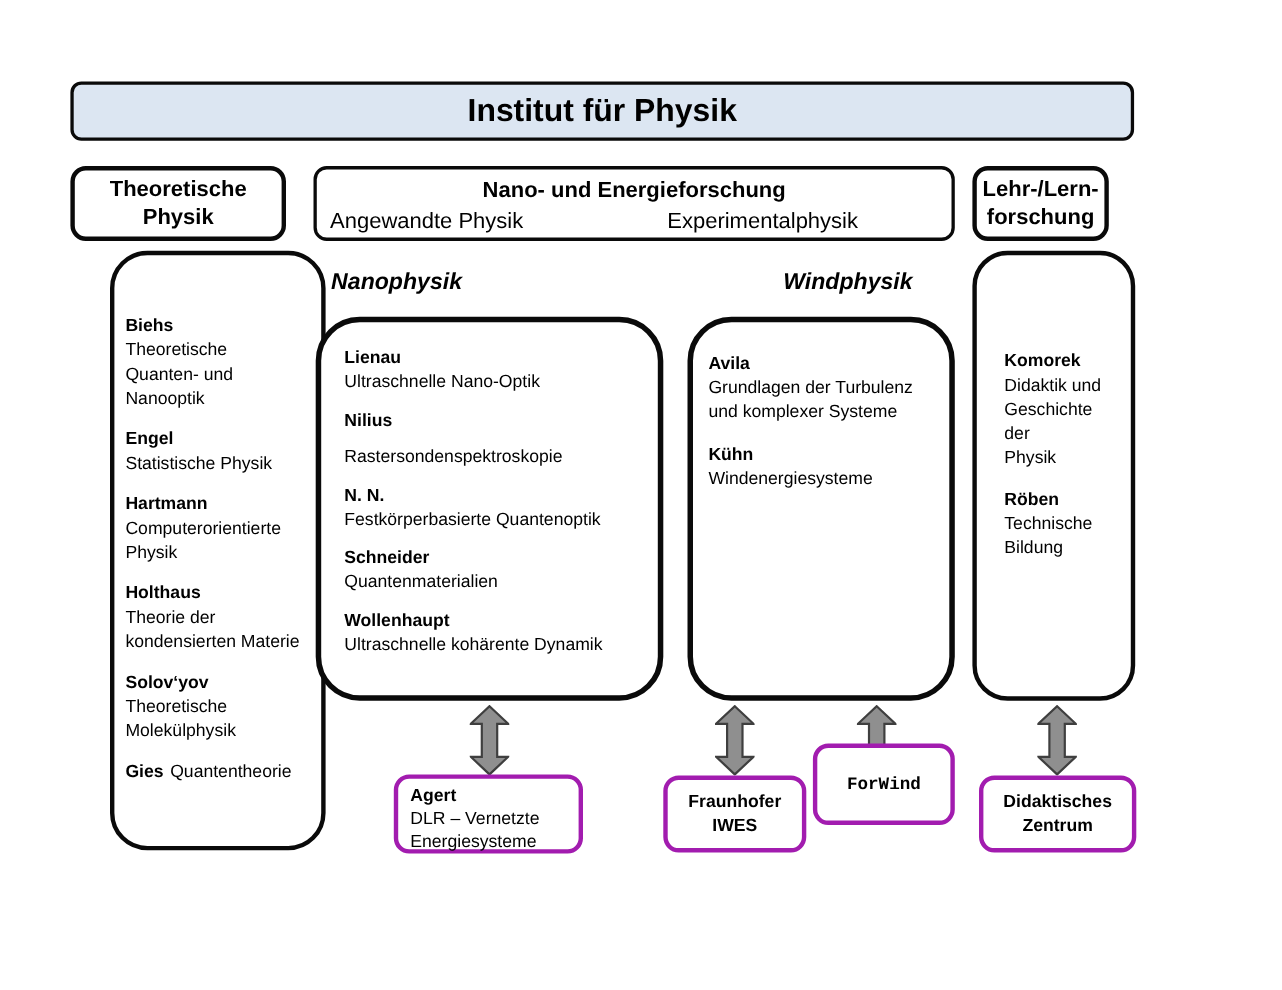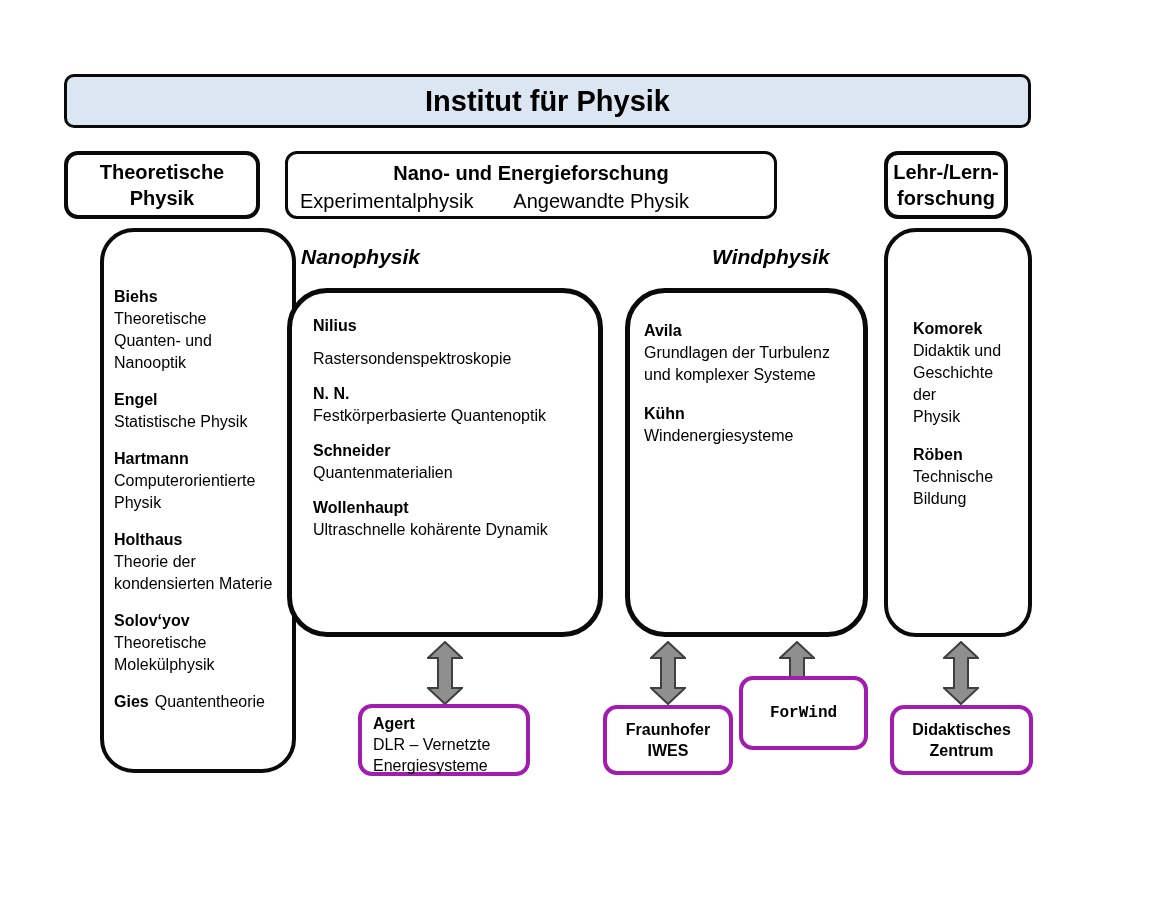--- a/index.html
+++ b/index.html
@@ -27,21 +27,21 @@
   .hdr {
     border: 4px solid #0a0a0a; border-radius: 14px;
     background: #fff;
     display: flex; align-items: center; justify-content: center;
     text-align: center;
     font-size: 20px; font-weight: bold; line-height: 26px;
   }
   .hdr-theo { left: 64px; top: 151px; width: 196px; height: 68px; }
   .hdr-lehr { left: 884px; top: 151px; width: 124px; height: 68px; }
   .hdr-nano {
-    left: 285px; top: 151px; width: 492px; height: 68px;
+    left: 285px; top: 151px; width: 583px; height: 68px;
     border: 3px solid #0a0a0a; border-radius: 12px;
     background: #fff; padding-top: 5px;
     font-size: 20px; line-height: 28px;
   }
   .hdr-nano .hdr-nano-title { text-align: center; font-weight: bold; }
   .hdr-nano .hdr-nano-row {
     display: flex; justify-content: space-between;
     padding: 0 85px 0 12px; font-weight: normal;
   }
 
@@ -97,22 +97,22 @@
 </div>
 
 <div class="abs hdr hdr-theo">
   <span class="prewrap">Theoretische
 Physik</span>
 </div>
 
 <div class="abs hdr-nano">
   <div class="hdr-nano-title">Nano- und Energieforschung</div>
   <div class="hdr-nano-row">
+    <span>Angewandte Physik</span>
     <span>Experimentalphysik</span>
-    <span>Angewandte Physik</span>
   </div>
 </div>
 
 <div class="abs hdr hdr-lehr">
   <span class="prewrap">Lehr-/Lern-
 forschung</span>
 </div>
 
 <div class="abs group-box left-box">
   <div class="member">
@@ -141,20 +141,24 @@
 Molekülphysik</div>
   </div>
   <div class="member mline">
     <span class="mname">Gies</span><span class="mfield">Quantentheorie</span>
   </div>
 </div>
 
 <div class="abs section-label nano-label">Nanophysik</div>
 <div class="abs group-box nano-box">
   <div class="member">
+    <div class="mname">Lienau</div>
+    <div class="mfield prewrap">Ultraschnelle Nano-Optik</div>
+  </div>
+  <div class="member">
     <div class="mname">Nilius</div>
     <div class="mfield prewrap gap-field">Rastersondenspektroskopie</div>
   </div>
   <div class="member">
     <div class="mname">N. N.</div>
     <div class="mfield prewrap">Festkörperbasierte Quantenoptik</div>
   </div>
   <div class="member">
     <div class="mname">Schneider</div>
     <div class="mfield prewrap">Quantenmaterialien</div>

